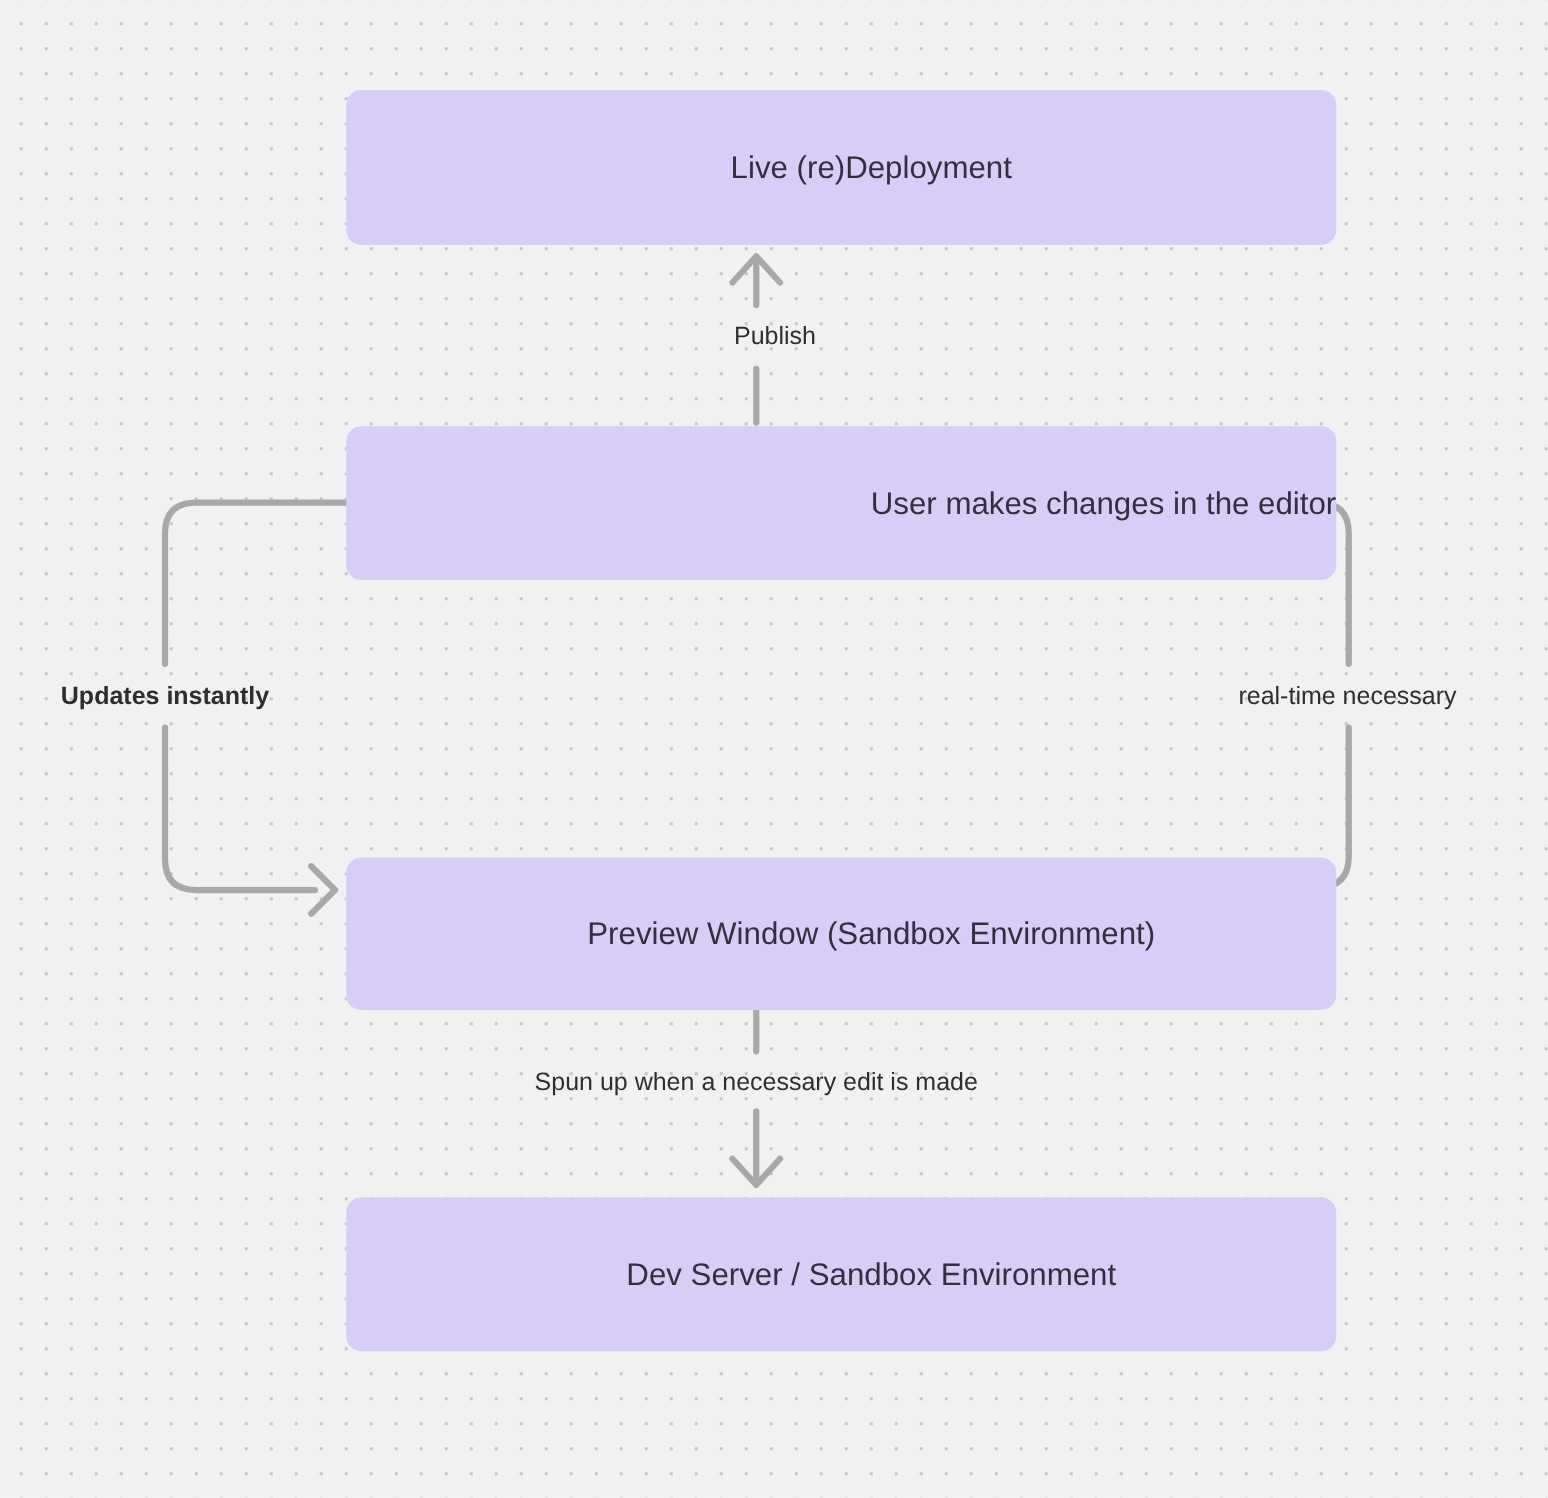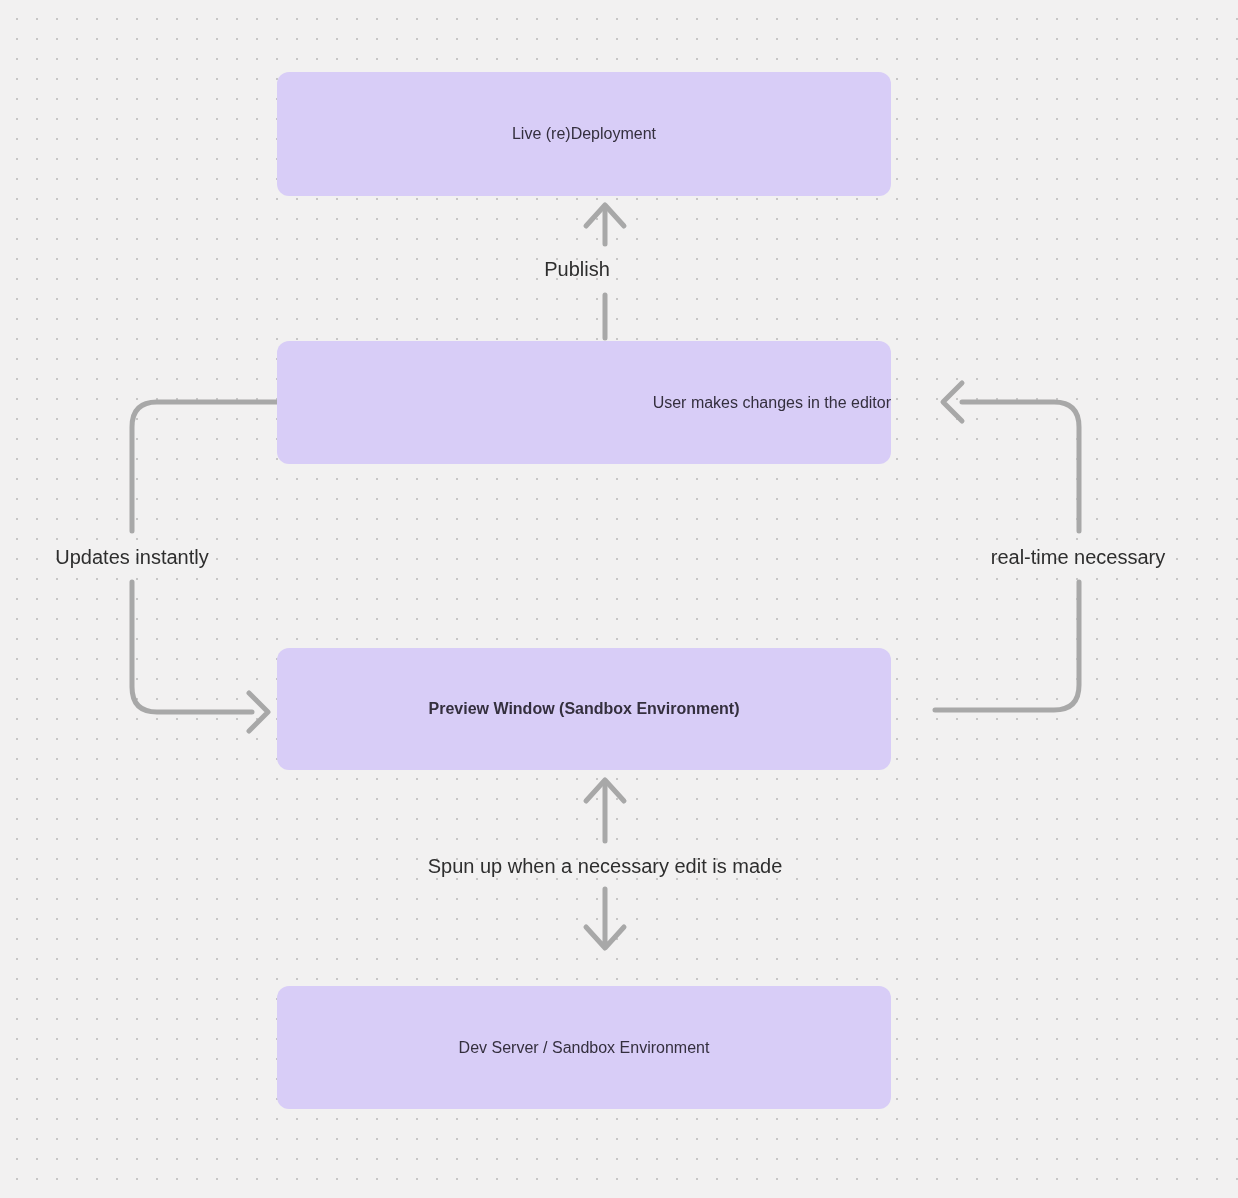--- a/index.html
+++ b/index.html
@@ -30,30 +30,31 @@
   }
   .connector-layer path {
     fill: none;
     stroke: #a8a8a8;
     stroke-width: 5;
     stroke-linecap: round;
     stroke-linejoin: round;
   }
   .node {
     position: absolute;
-    width: 614px;
+    width: 744px;
     background: #d8cdf7;
     border-radius: 12px;
     display: flex;
     align-items: center;
     justify-content: center;
     color: #342f3e;
-    font-size: 16px;
+    font-size: 25px;
     line-height: 1.2;
     cursor: pointer;
+    padding-left: 48px;
   }
   .edge-label {
     position: absolute;
     transform: translate(-50%, -50%);
     white-space: nowrap;
     color: #2e2e2e;
     font-size: 20px;
     line-height: 1.2;
   }
 </style>
@@ -90,29 +91,29 @@
   </svg>
 
   <div class="node" style="left:277px; top:72px; height:124px;">
     <span>Live (re)Deployment</span>
   </div>
 
   <div class="node" style="left:277px; top:341px; height:123px;justify-content:flex-end;">
     <span>User makes changes in the editor</span>
   </div>
 
-  <div class="node" style="left:277px; top:648px; height:122px;font-weight:bold;">
+  <div class="node" style="left:277px; top:686px; height:122px;">
     <span>Preview Window (Sandbox Environment)</span>
   </div>
 
-  <div class="node" style="left:277px; top:958px; height:123px;margin-top:28px;">
+  <div class="node" style="left:277px; top:958px; height:123px;">
     <span>Dev Server / Sandbox Environment</span>
   </div>
 
-  <div class="edge-label" style="left:577px; top:269px;">Publish</div>
+  <div class="edge-label" style="left:620px; top:269px;">Publish</div>
 
-  <div class="edge-label" style="left:132px; top:557px;">Updates instantly</div>
+  <div class="edge-label" style="left:132px; top:557px;font-weight:bold;">Updates instantly</div>
 
   <div class="edge-label" style="left:1078px; top:557px;">real-time necessary</div>
 
   <div class="edge-label" style="left:605px; top:866px;">Spun up when a necessary edit is made</div>
 
 </div>
 
 </body></html>

